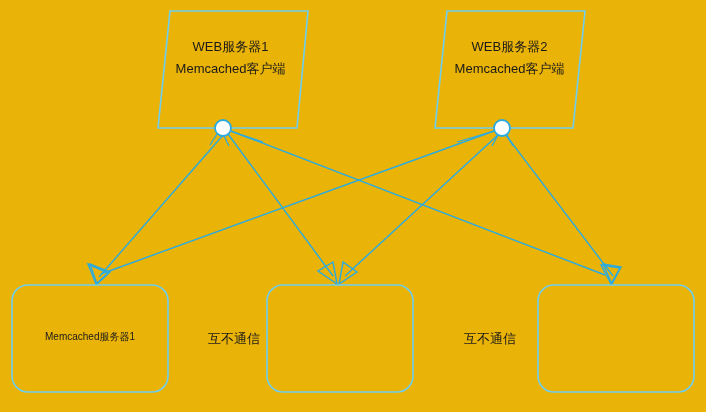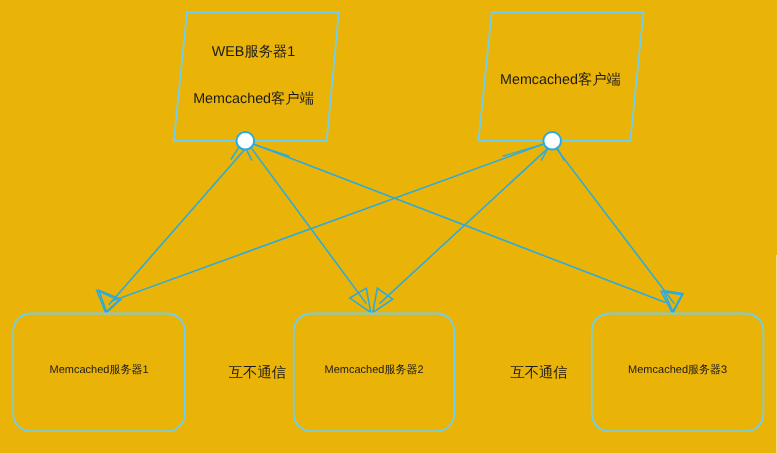--- a/index.html
+++ b/index.html
@@ -38,21 +38,21 @@
     position: absolute;
     text-align: right;
     color: #1a1a1a;
     font-size: 13px;
     white-space: nowrap;
   }
   .web-node-text {
     font-size: 13px;
   }
   .web-node-text .line-1 { display: block; }
-  .web-node-text .line-2 { display: block; margin-top: 25px; }
+  .web-node-text .line-2 { display: block; margin-top: 4px; }
 </style>
 </head>
 <body>
 
 <div id="canvas">
 
   <svg id="diagram-svg" viewBox="0 0 706 412">
 
     <g stroke="#29abe2" stroke-width="1.4" fill="none">
 
@@ -107,26 +107,25 @@
     </g>
 
   </svg>
 
   <div class="node-label web-node-text" style="left:158px; top:38px; width:145px;">
     <span class="line-1">WEB服务器1</span>
     <span class="line-2">Memcached客户端</span>
   </div>
 
   <div class="node-label web-node-text" style="left:437px; top:38px; width:145px;">
+    <span class="line-1">WEB服务器2</span>
     <span class="line-2">Memcached客户端</span>
   </div>
 
   <div class="node-label" style="left:12px; top:330px; width:156px;">Memcached服务器1</div>
 
-  <div class="node-label" style="left:267px; top:330px; width:146px;">Memcached服务器2</div>
 
-  <div class="node-label" style="left:538px; top:330px; width:156px;">Memcached服务器3</div>
 
   <div class="edge-label" style="left:176px; top:330px; width:84px;">互不通信</div>
 
   <div class="edge-label" style="left:432px; top:330px; width:84px;">互不通信</div>
 
 </div>
 
 </body></html>

